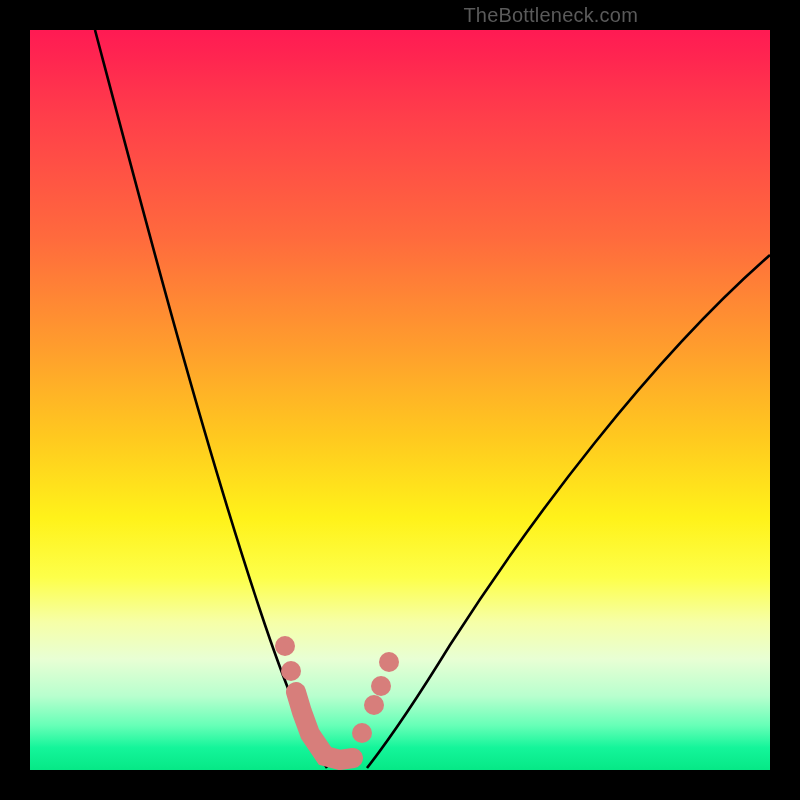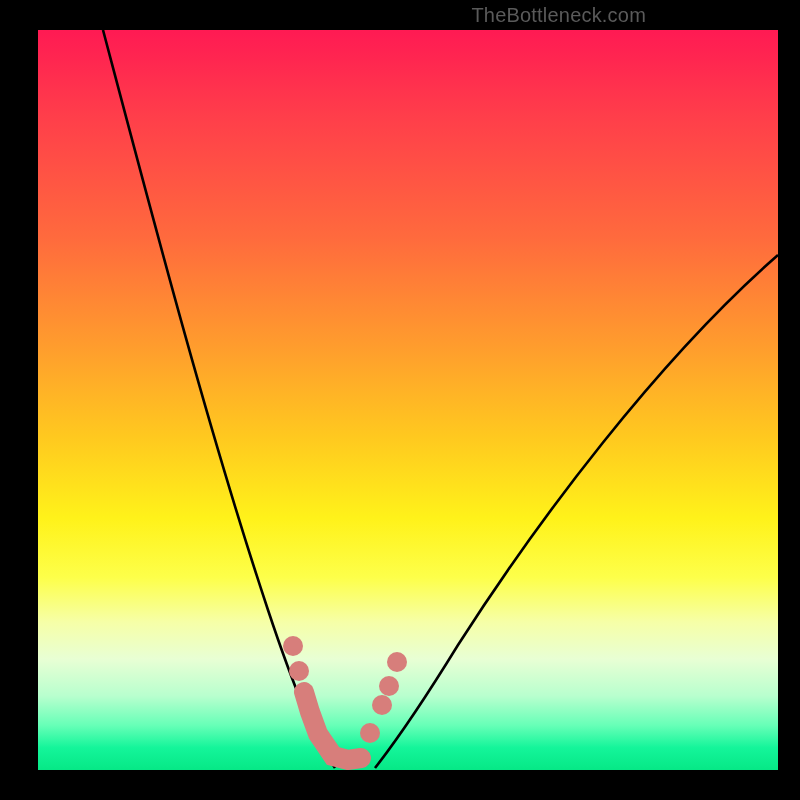--- a/index.html
+++ b/index.html
@@ -6,21 +6,21 @@
     margin: 0;
     padding: 0;
     width: 800px;
     height: 800px;
     background: #000;
     overflow: hidden;
   }
   .frame {
     position: absolute;
     top: 0;
-    left: 8px;
+    left: 0;
     width: 648px;
     height: 800px;
     background: #000;
   }
   .plot {
     position: absolute;
     top: 30px;
     left: 30px;
     width: 740px;
     height: 740px;

